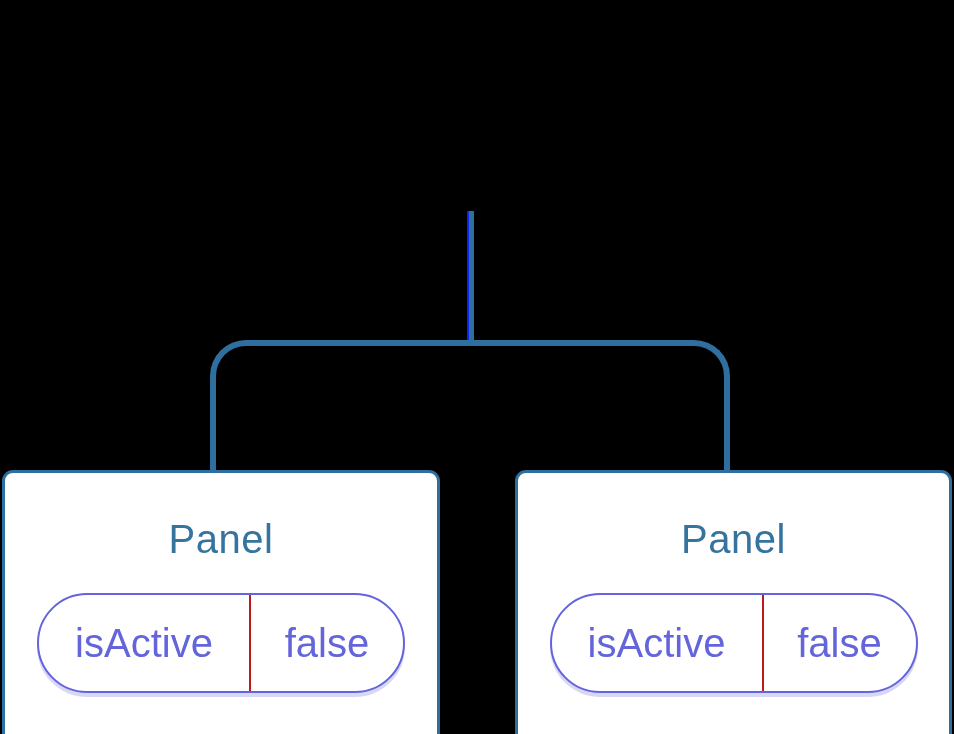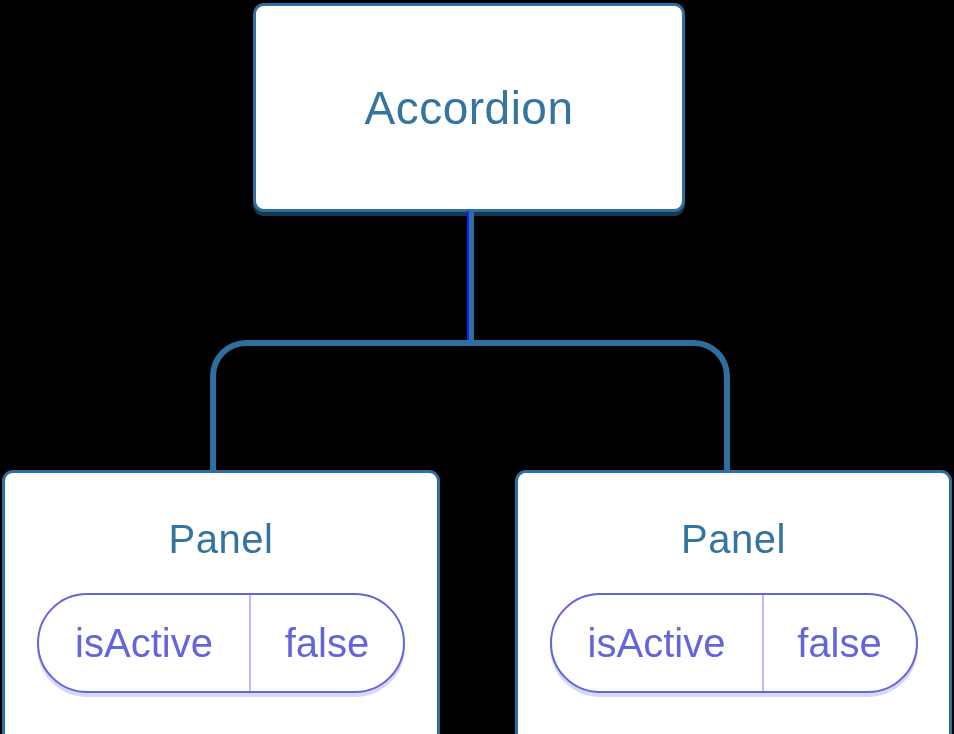--- a/index.html
+++ b/index.html
@@ -75,21 +75,21 @@
   .pill-key, .pill-value {
     display: flex;
     align-items: center;
     justify-content: center;
     color: #6464DC;
     font-size: 40px;
     font-weight: 400;
   }
   .pill-key {
     flex: 0 0 212px;
-    border-right: 2px solid #c4b5fd;
+    border-right: 2px solid #b91c1c;
   }
   .pill-value { flex: 1 1 auto; }
 
   
   .stem {
     position: absolute;
     left: 467px; top: 211px;
     width: 7px; height: 132px;
     background: linear-gradient(90deg, #0A23FF 0px, #0A23FF 2px, #2F6F9F 2px, #2F6F9F 100%);
   }
@@ -103,23 +103,20 @@
     border-bottom: none;
     border-radius: 36px 36px 0 0;
     background: transparent;
   }
 </style>
 </head>
 <body>
 
 <div class="canvas">
 
-  <div class="node accordion">
-    <span class="node-label">Accordion</span>
-  </div>
 
   <div class="stem"></div>
   <div class="bracket"></div>
 
   <div class="node panel panel-left">
     <div class="panel-title">Panel</div>
     <div class="pill">
       <div class="pill-key">isActive</div>
       <div class="pill-value">false</div>
     </div>

